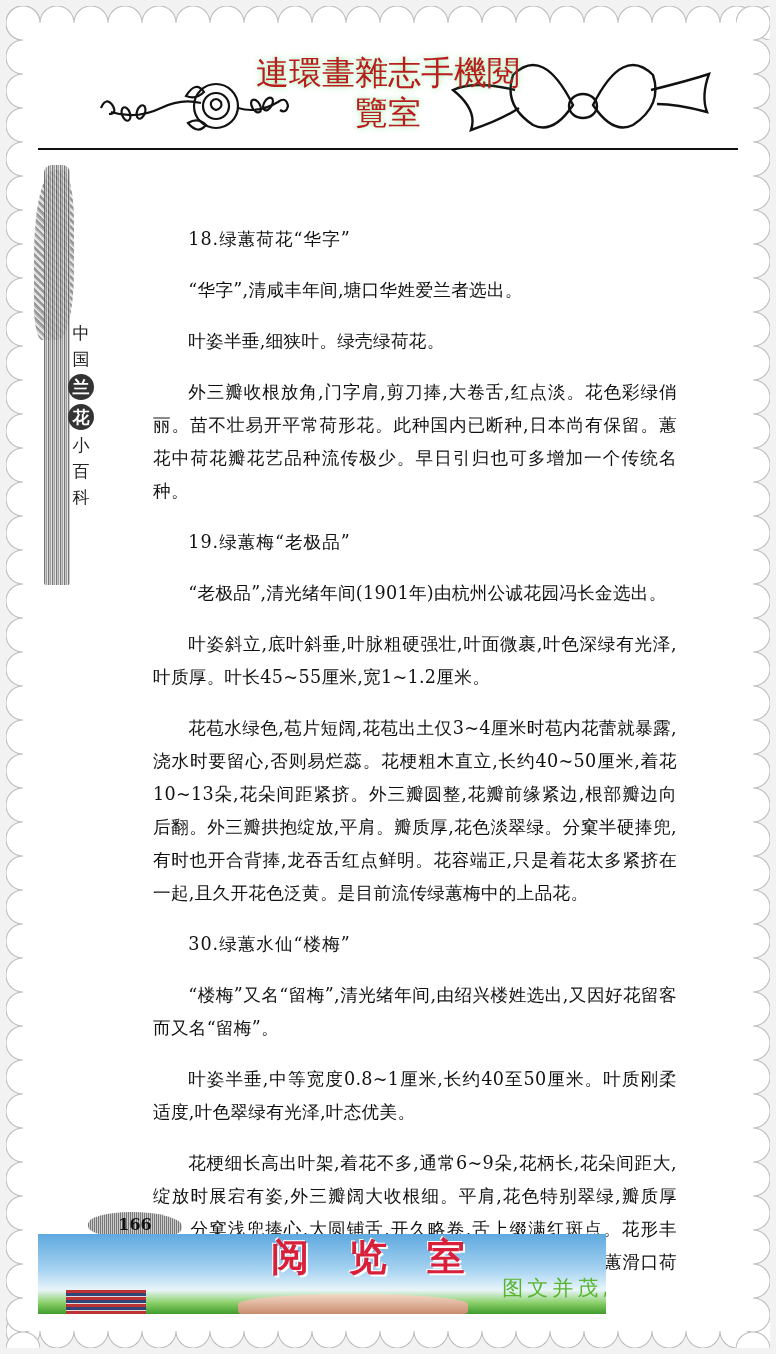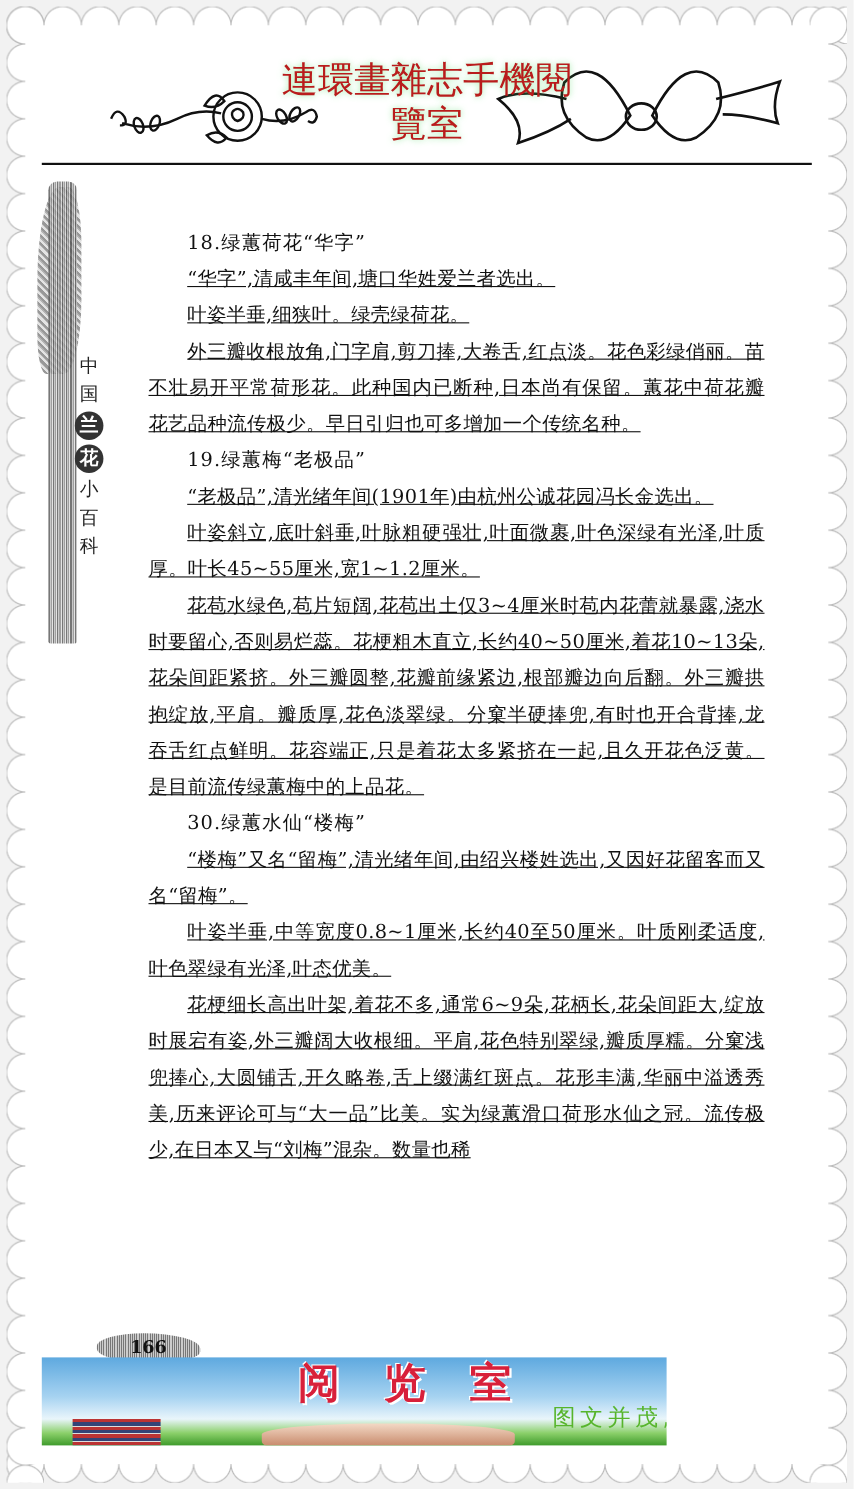--- a/index.html
+++ b/index.html
@@ -79,22 +79,22 @@
     width: 26px; height: 26px; text-align: center; font-weight: bold; margin: 2px 0;
   }
 
   
   .content {
     position: absolute; left: 135px; top: 205px; width: 560px;
     font-family: "DejaVu Serif", serif; color: #111;
     font-size: 17.6px; line-height: 33px;
     letter-spacing: 0.3px;
   }
-  .content p { margin: 0; text-align: justify; text-align-last: left; }
-  .content p.indent { text-indent: 2em; text-decoration: underline; }
+  .content p { margin: 18px; text-align: justify; text-align-last: left; }
+  .content p.indent { text-indent: 2em; }
   .content p.heading { text-indent: 2em; letter-spacing: 1px; }
 
   
   .page-num {
     position: absolute; left: 88px; top: 1176px; width: 94px; height: 26px;
     border-radius: 50% 60% 40% 50%;
     background: repeating-linear-gradient(90deg, #777 0 1px, #ccc 1px 2px);
     text-align: center; font-family: "DejaVu Serif", serif; font-weight: bold;
     font-size: 16px; line-height: 26px; color: #111; margin-top: 36px;
   }

